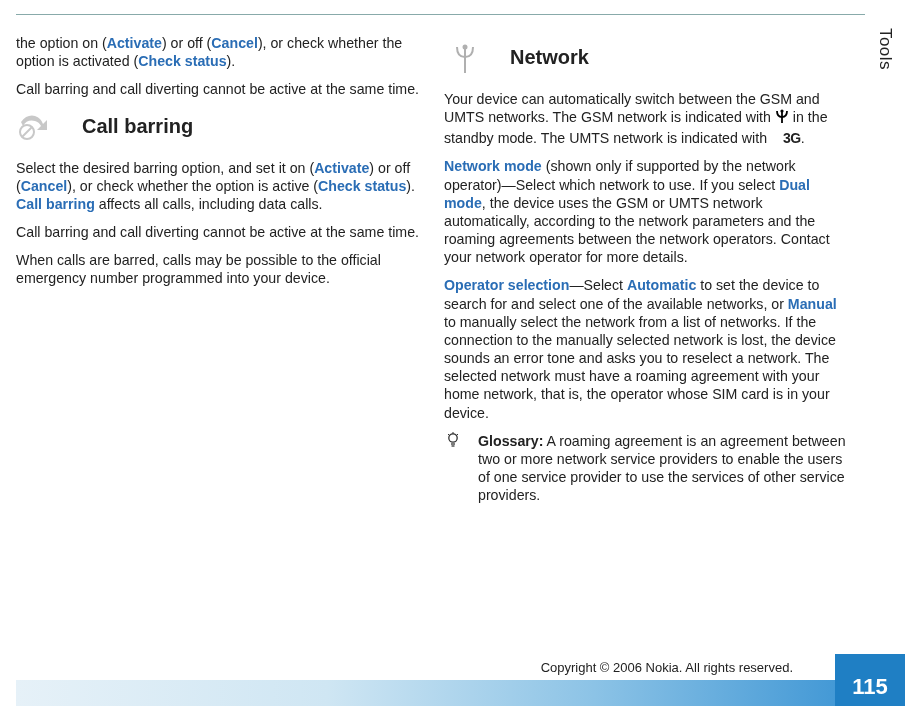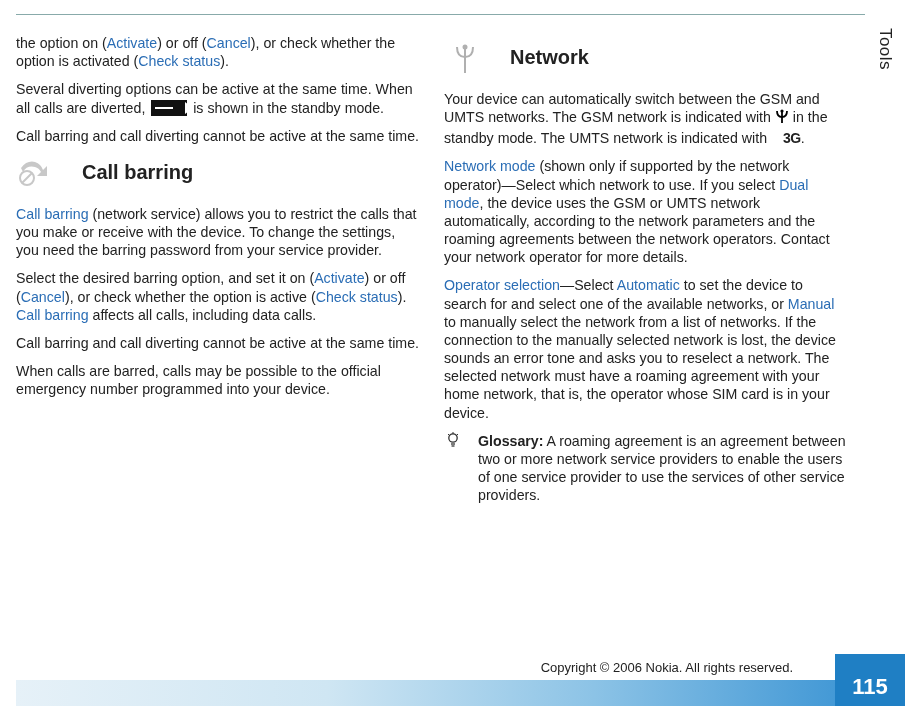--- a/index.html
+++ b/index.html
@@ -37,21 +37,21 @@
     gap: 24px;
     padding-top: 12px;
     height: 600px;
   }
   .col {
     width: 404px;
     font-size: 14.2px;
     line-height: 1.28;
   }
   .col p { margin-bottom: 10px; }
-  .kw { color: #2a6db5; font-weight: normal; }
+  .kw { color: #2a6db5; font-weight: bold; }
   .section-head {
     display: flex;
     align-items: center;
     gap: 24px;
     margin: 6px 0 14px 0;
   }
   .section-head .icon {
     width: 42px; height: 36px;
     display: flex; align-items: center; justify-content: center;
     color: #8a8a8a;
@@ -152,40 +152,34 @@
     <span>Tools</span>
   </div>
 
   <div class="columns">
 
     <div class="col">
       <p>
         <span>the option on (</span><span class="kw">Activate</span><span>) or off (</span><span class="kw">Cancel</span><span>), or check whether the option is activated (</span><span class="kw">Check status</span><span>).</span>
       </p>
 
-      <p>
-        <span>Several diverting options can be active at the same time. When all calls are diverted, </span><span class="divert-icon"></span><span> is shown in the standby mode.</span>
-      </p>
 
       <p>Call barring and call diverting cannot be active at the same time.</p>
 
       <div class="section-head">
         <span class="icon">
           <svg width="40" height="30" viewBox="0 0 40 30">
             <path d="M4 10 q6 -8 14 -6 q6 2 8 8 l4 -4 v10 h-10 l4 -4 q-2 -4 -6 -5 q-8 -2 -12 5 z" fill="#c8c8c8"></path>
             <circle cx="10" cy="20" r="7" fill="none" stroke="#c8c8c8" stroke-width="2"></circle>
             <line x1="5" y1="25" x2="15" y2="15" stroke="#c8c8c8" stroke-width="2"></line>
           </svg>
         </span>
         <h2>Call barring</h2>
       </div>
 
-      <p>
-        <span class="kw">Call barring</span><span> (network service) allows you to restrict the calls that you make or receive with the device. To change the settings, you need the barring password from your service provider.</span>
-      </p>
 
       <p>
         <span>Select the desired barring option, and set it on (</span><span class="kw">Activate</span><span>) or off (</span><span class="kw">Cancel</span><span>), or check whether the option is active (</span><span class="kw">Check status</span><span>). </span><span class="kw">Call barring</span><span> affects all calls, including data calls.</span>
       </p>
 
       <p>Call barring and call diverting cannot be active at the same time.</p>
 
       <p>When calls are barred, calls may be possible to the official emergency number programmed into your device.</p>
     </div>
 

